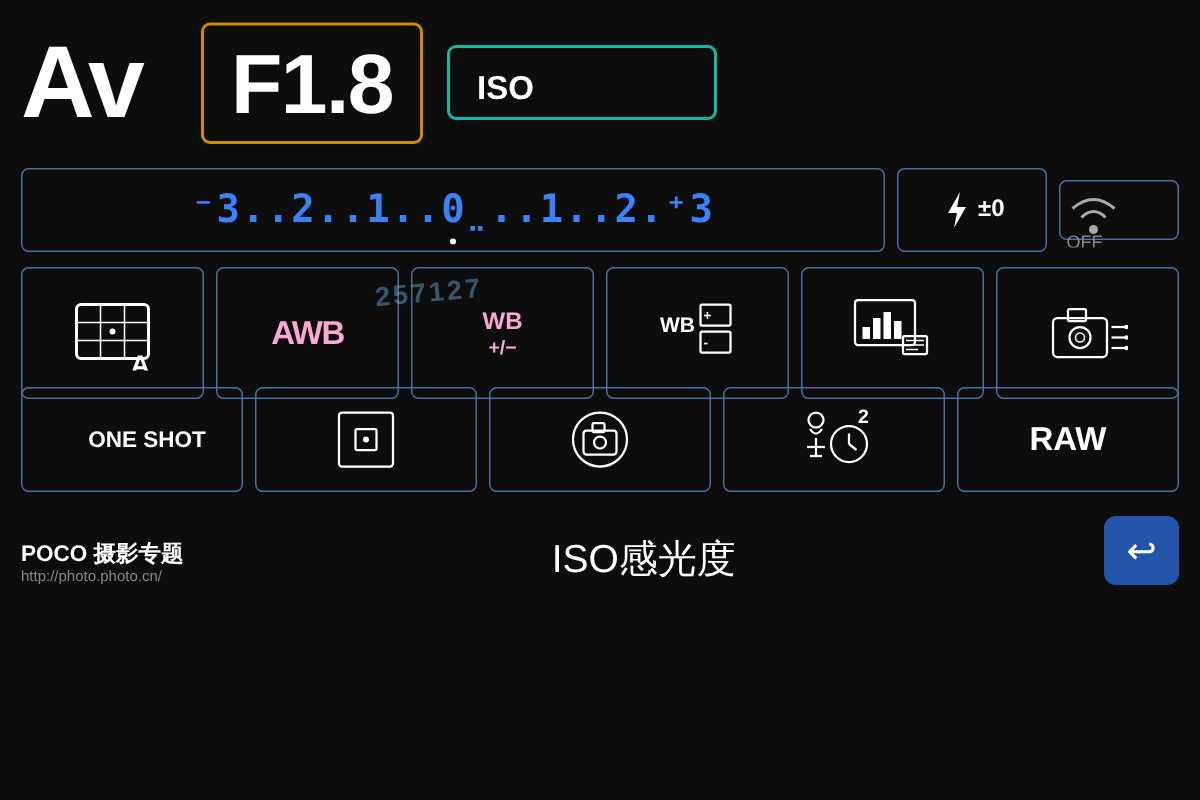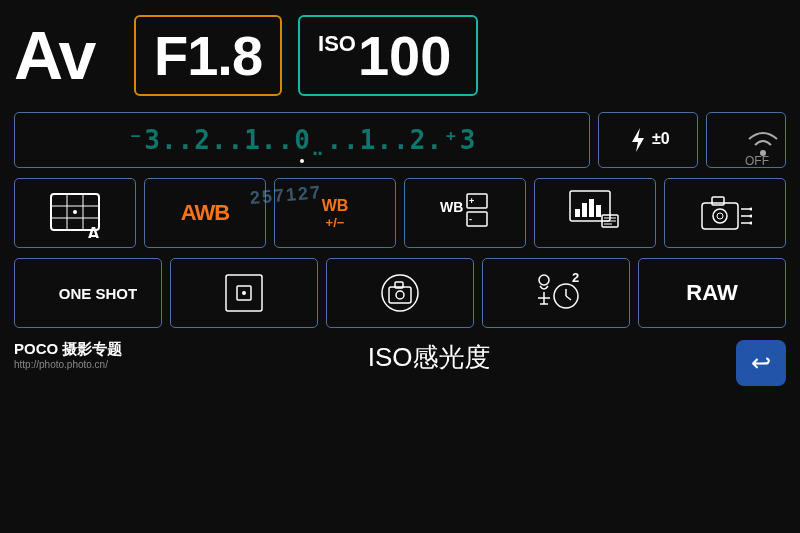--- a/index.html
+++ b/index.html
@@ -85,21 +85,21 @@
       border: 1.5px solid #4a6fa5;
       border-radius: 5px;
       flex: 1;
       height: 56px;
       display: flex;
       align-items: center;
       justify-content: center;
       position: relative;
       font-size: 30px;
       font-weight: bold;
-      color: #0f766e;
+      color: #3b82f6;
       letter-spacing: 2px;
     }
 
     .exposure-indicator {
       position: absolute;
       bottom: 4px;
       left: 50%;
       transform: translateX(-50%);
       width: 4px;
       height: 4px;
@@ -118,45 +118,45 @@
       font-size: 22px;
       font-weight: bold;
       color: white;
       gap: 2px;
     }
 
     .wifi-box {
       border: 1.5px solid #4a6fa5;
       border-radius: 5px;
       width: 80px;
-      height: 56px;
-      display: flex;
-      align-items: center;
-      justify-content: flex-end;
+      height: 40px;
+      display: flex;
+      align-items: center;
+      justify-content: flex-start;
       font-size: 18px;
       color: #aaa;
     }
 
     
     .icons-row {
       display: flex;
       gap: 8px;
       margin-bottom: 8px;
       height: 72px;
     }
 
     .icon-box {
       border: 1.5px solid #4a6fa5;
       border-radius: 5px;
       flex: 1;
-      height: 70px;
+      height: 88px;
       display: flex;
       align-items: center;
       justify-content: center;
-      color: #f97316;
+      color: #f9a8d4;
       font-size: 13px;
       font-weight: bold;
       position: relative;
     }
 
     
     .buttons-row {
       display: flex;
       gap: 8px;
       margin-bottom: 8px;
@@ -172,21 +172,21 @@
       align-items: center;
       justify-content: center;
       color: white;
       font-size: 16px;
       font-weight: bold;
     }
 
     
     .bottom-bar {
       display: flex;
-      align-items: flex-start;
+      align-items: flex-end;
       justify-content: space-between;
       margin-top: 10px;
       height: 50px;
     }
 
     .poco-watermark {
       display: flex;
       flex-direction: column;
       font-size: 11px;
     }
@@ -259,21 +259,20 @@
 </head>
 <body>
 
 <div class="screen">
 
   <div class="top-row">
     <div class="av-label">Av</div>
     <div class="aperture-box">F1.8</div>
     <div class="iso-box">
       <span class="iso-sup">ISO</span>
-      <span>100</span>
     </div>
   </div>
 
   <div class="exposure-row">
     <div class="exposure-bar-box">
       <span style="font-size:26px; letter-spacing:1px; font-family: monospace;">⁻3..2..1..0̤..1..2.⁺3</span>
       <div class="exposure-indicator"></div>
     </div>
     <div class="flash-comp-box">
 

